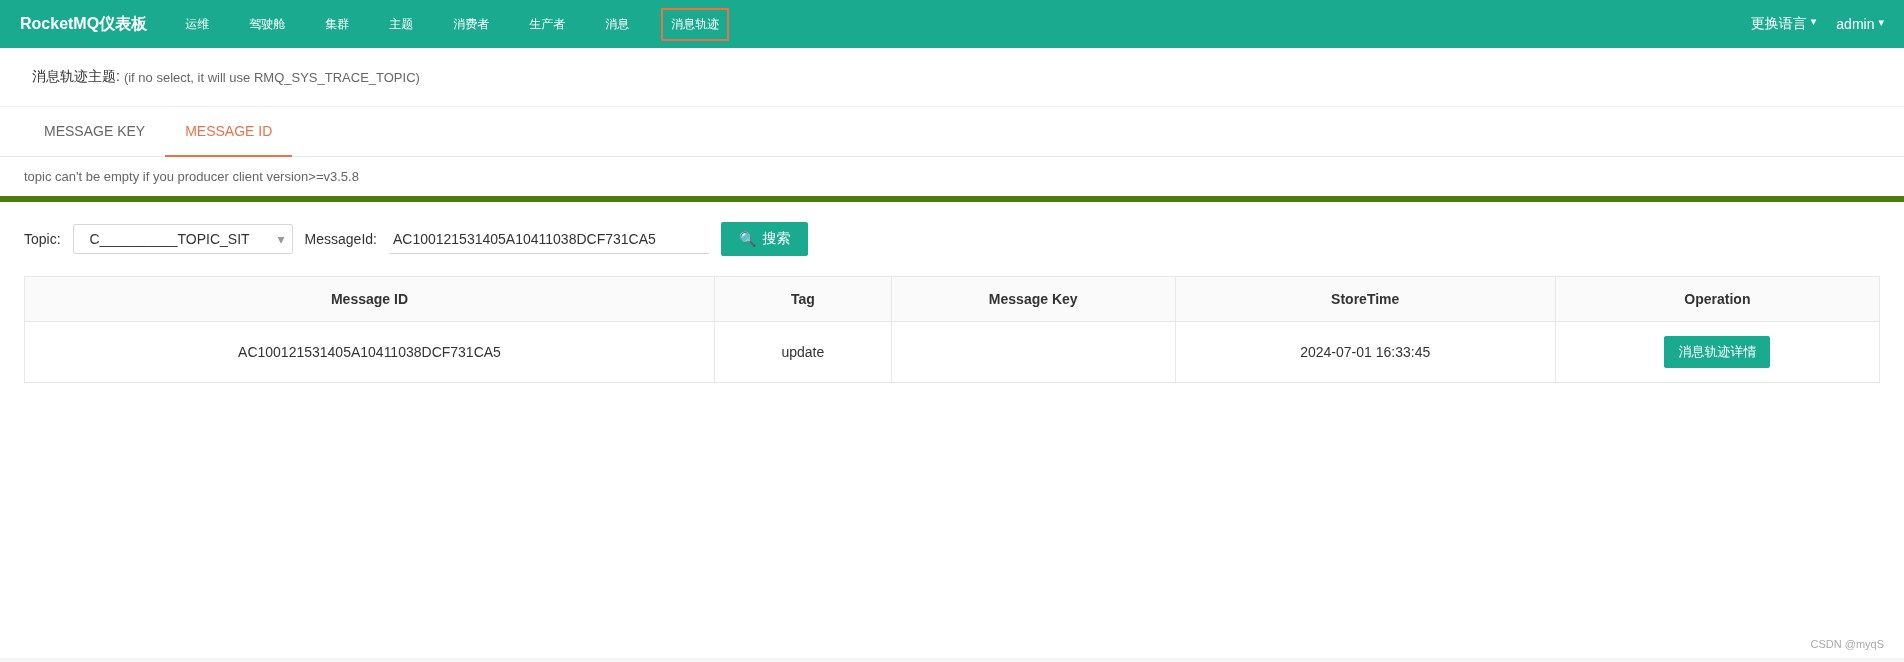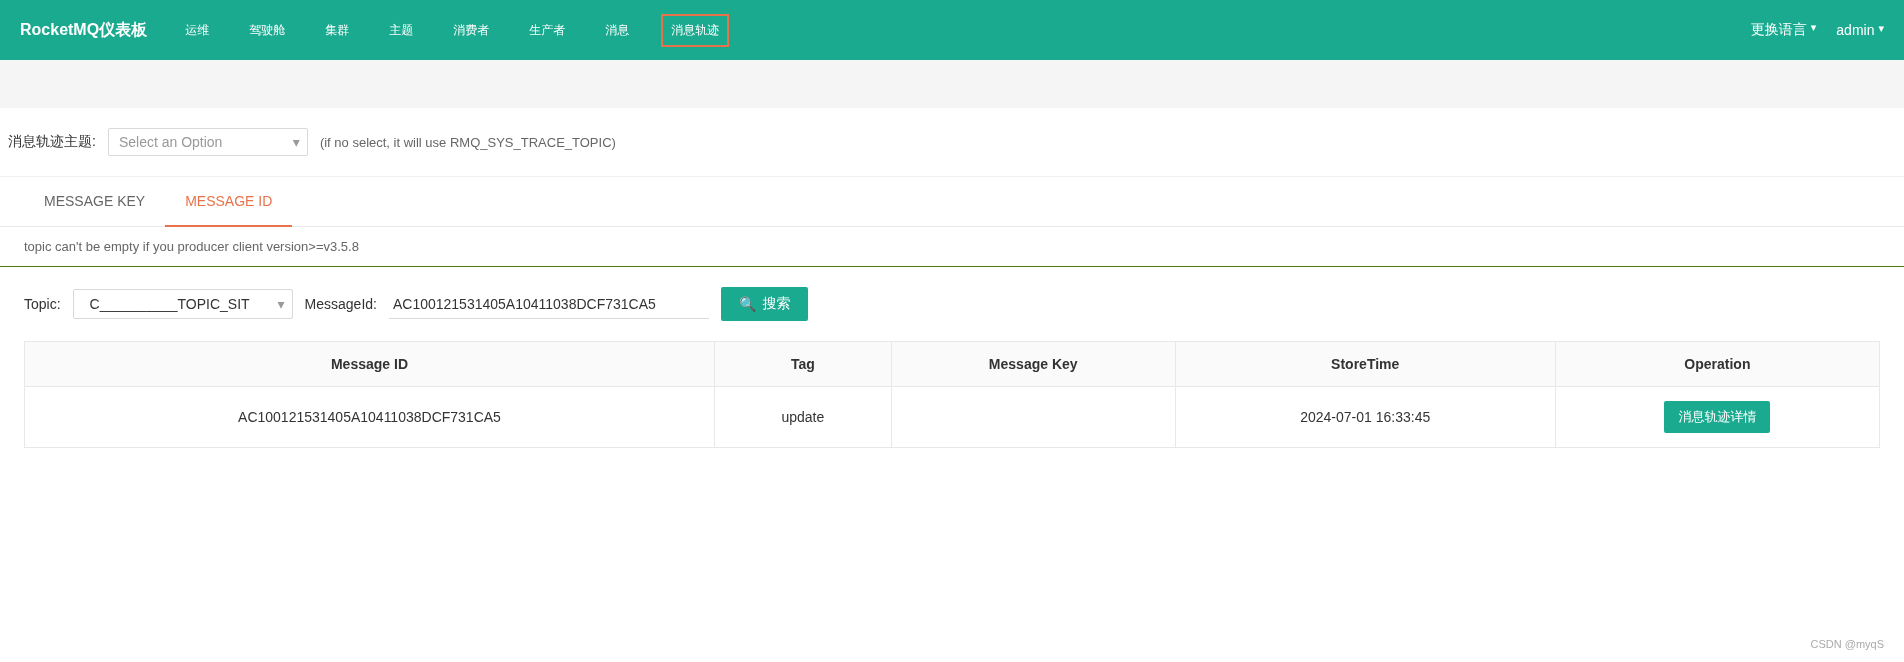--- a/index.html
+++ b/index.html
@@ -4,21 +4,21 @@
   <style>
     * { box-sizing: border-box; margin: 0; padding: 0; }
     body { font-family: -apple-system, BlinkMacSystemFont, 'Segoe UI', Arial, sans-serif; font-size: 14px; background: #f5f5f5; color: #333; }
 
     
     .navbar {
       background: #1aaa8f;
       display: flex;
       align-items: center;
       padding: 0 20px;
-      height: 60px;
+      height: 48px;
       color: white;
     }
     .navbar-brand {
       font-size: 16px;
       font-weight: bold;
       color: white;
       margin-right: 30px;
       white-space: nowrap;
     }
     .navbar-items {
@@ -56,26 +56,25 @@
 
     
     .main-content {
       background: white;
       min-height: calc(100vh - 52px);
       padding: 0;
     }
 
     
     .topic-bar {
-      padding: 20px 8px;
-      display: flex;
-      align-items: center;
-      gap: 12px;
+      padding: 20px 32px;
+      display: flex;
+      align-items: center;
+      gap: 4px;
       border-bottom: 1px solid #f0f0f0;
-      margin-top: 48px;
     }
     .topic-bar-label {
       font-size: 14px;
       color: #333;
       white-space: nowrap;
     }
     .topic-select {
       border: 1px solid #d9d9d9;
       border-radius: 2px;
       padding: 5px 28px 5px 10px;
@@ -125,21 +124,21 @@
       color: #e8734a;
       border-bottom: 2px solid #e8734a;
       font-weight: 500;
     }
 
     
     .notice-bar {
       padding: 12px 24px;
       font-size: 13px;
       color: #666;
-      border-bottom: 1px solid #4d7c0f;
+      border-bottom: 6px solid #4d7c0f;
     }
 
     
     .search-bar {
       padding: 20px 24px;
       display: flex;
       align-items: center;
       gap: 12px;
     }
     .search-bar-label {
@@ -260,25 +259,20 @@
       <span>admin</span>
       <span class="chevron-down">▾</span>
     </span>
   </div>
 </nav>
 
 <div class="main-content">
 
   <div class="topic-bar">
     <span class="topic-bar-label">消息轨迹主题:</span>
-    <div class="select-wrapper">
-      <select class="topic-select">
-        <option value="">Select an Option</option>
-      </select>
-    </div>
     <span class="topic-hint">(if no select, it will use RMQ_SYS_TRACE_TOPIC)</span>
   </div>
 
   <div class="tabs-container">
     <div class="tab">MESSAGE KEY</div>
     <div class="tab active">MESSAGE ID</div>
   </div>
 
   <div class="notice-bar">
     <span>topic can't be empty if you producer client version&gt;=v3.5.8</span>

